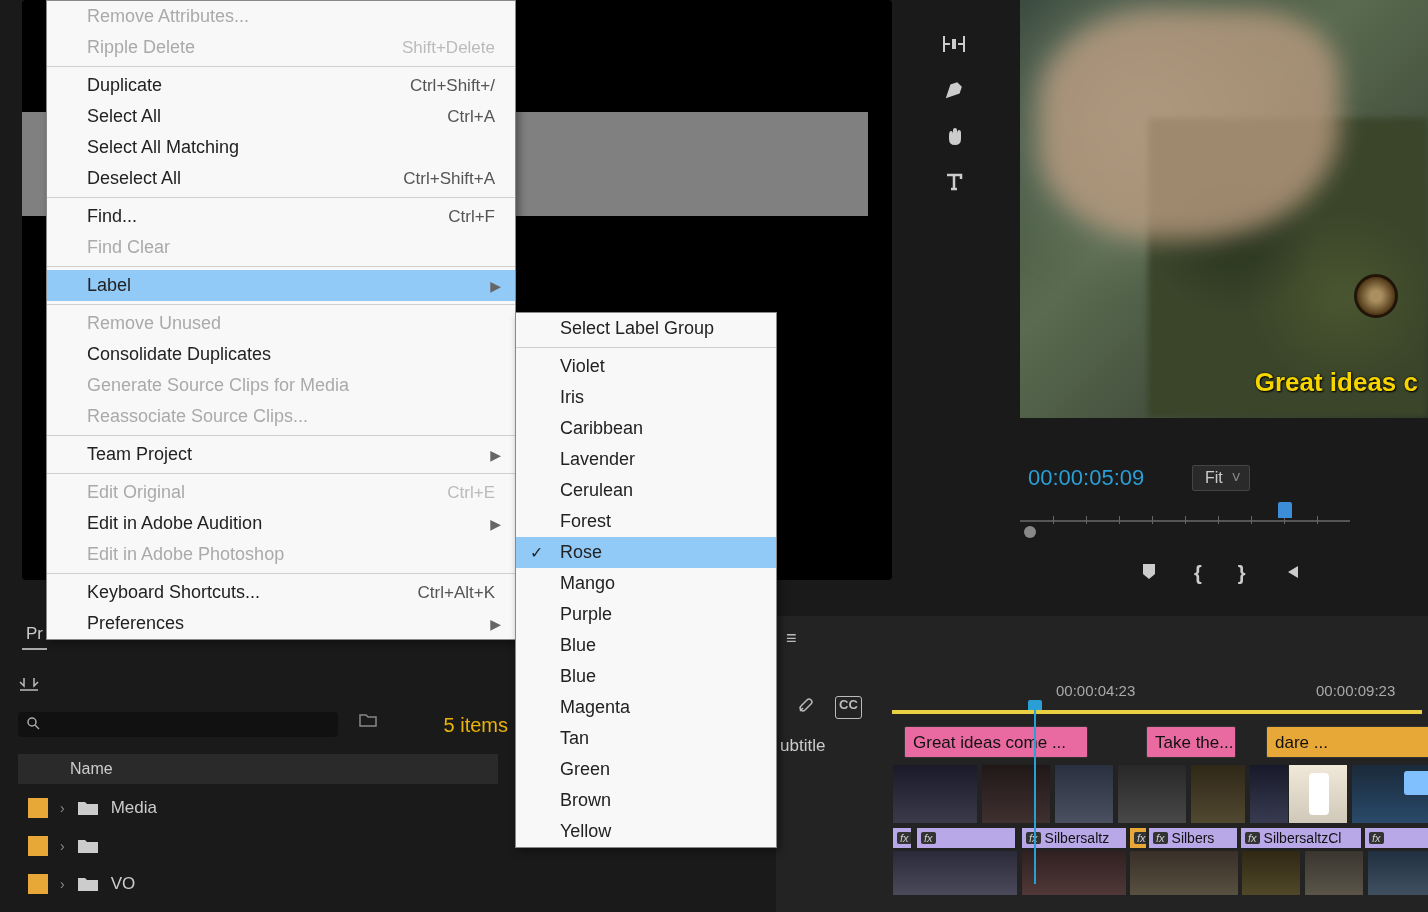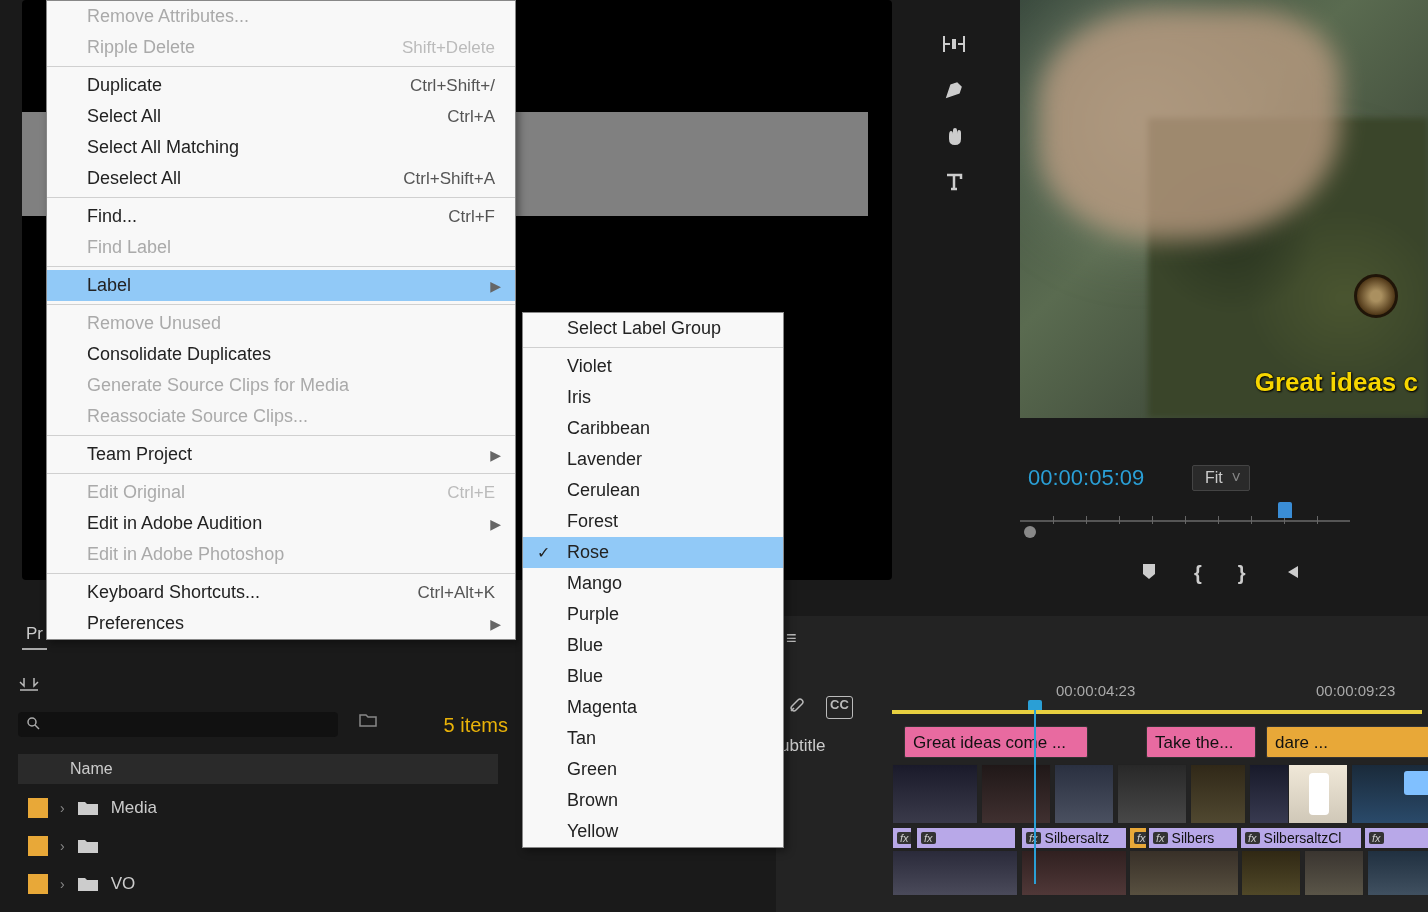--- a/index.html
+++ b/index.html
@@ -51,21 +51,20 @@
     position: absolute;
     left: 515px;
     top: 312px;
     width: 262px;
     background: #f8f8f8;
     border: 1px solid #888;
     box-shadow: 3px 3px 8px rgba(0,0,0,0.4);
     font-size: 18px;
     color: #222;
     z-index: 101;
-    margin-left: 7px;
   }
   .submenu .item {
     padding: 5px 20px 5px 44px;
     cursor: default;
     position: relative;
   }
   .submenu .item.highlight { background: #91c9f7; }
   .submenu .sep { height: 1px; background: #d0d0d0; margin: 3px 0; }
   .submenu .check {
     position: absolute;
@@ -285,21 +284,21 @@
     position: absolute;
     left: 776px; top: 616px;
     width: 652px; height: 296px;
     background: #232323;
   }
   .timeline-toolbar {
     position: absolute;
     left: 0; top: 76px;
     display: flex;
     gap: 20px;
-    padding: 4px 12px;
+    padding: 4px 21px;
     color: #bbb;
     font-size: 18px;
   }
   .timeline-menu-icon {
     position: absolute;
     left: 10px; top: 12px;
     color: #bbb;
     font-size: 18px;
   }
   .subtitle-label {
@@ -532,21 +531,21 @@
     <div class="ruler-tc" style="left:430px">00:00:09:23</div>
   </div>
 
   <div class="work-area"></div>
 
   <div class="playhead-top"></div>
   <div class="playhead-line"></div>
 
   <div class="track-caption">
     <div class="caption-clip" style="left:12px; width:184px">Great ideas come ...</div>
-    <div class="caption-clip" style="left:254px; width:110px">Take the...</div>
+    <div class="caption-clip" style="left:254px; width:90px">Take the...</div>
     <div class="caption-clip mango" style="left:374px; width:166px">dare ...</div>
   </div>
 
   <div class="track-video" style="top:148px">
     <div class="video-clip" style="left:0; width:86px; background:linear-gradient(#1a1a2a,#3a3a4a)"></div>
     <div class="video-clip" style="left:89px; width:70px; background:linear-gradient(#201818,#403030)"></div>
     <div class="video-clip" style="left:162px; width:60px; background:linear-gradient(#2a3040,#4a5060)"></div>
     <div class="video-clip" style="left:225px; width:70px; background:linear-gradient(#282828,#484848)"></div>
     <div class="video-clip" style="left:298px; width:56px; background:linear-gradient(#302818,#504830)"></div>
     <div class="video-clip" style="left:357px; width:66px; background:linear-gradient(#181a2a,#383a50)"></div>
@@ -621,21 +620,21 @@
     <div class="item">
       <span>Deselect All</span>
       <span class="shortcut">Ctrl+Shift+A</span>
     </div>
     <div class="sep"></div>
     <div class="item">
       <span>Find...</span>
       <span class="shortcut">Ctrl+F</span>
     </div>
     <div class="item disabled">
-      <span>Find Label</span>
+      <span>Find Clear</span>
     </div>
     <div class="sep"></div>
     <div class="item highlight">
       <span>Label</span>
       <span class="arrow">▶</span>
     </div>
     <div class="sep"></div>
     <div class="item disabled">
       <span>Remove Unused</span>
     </div>

